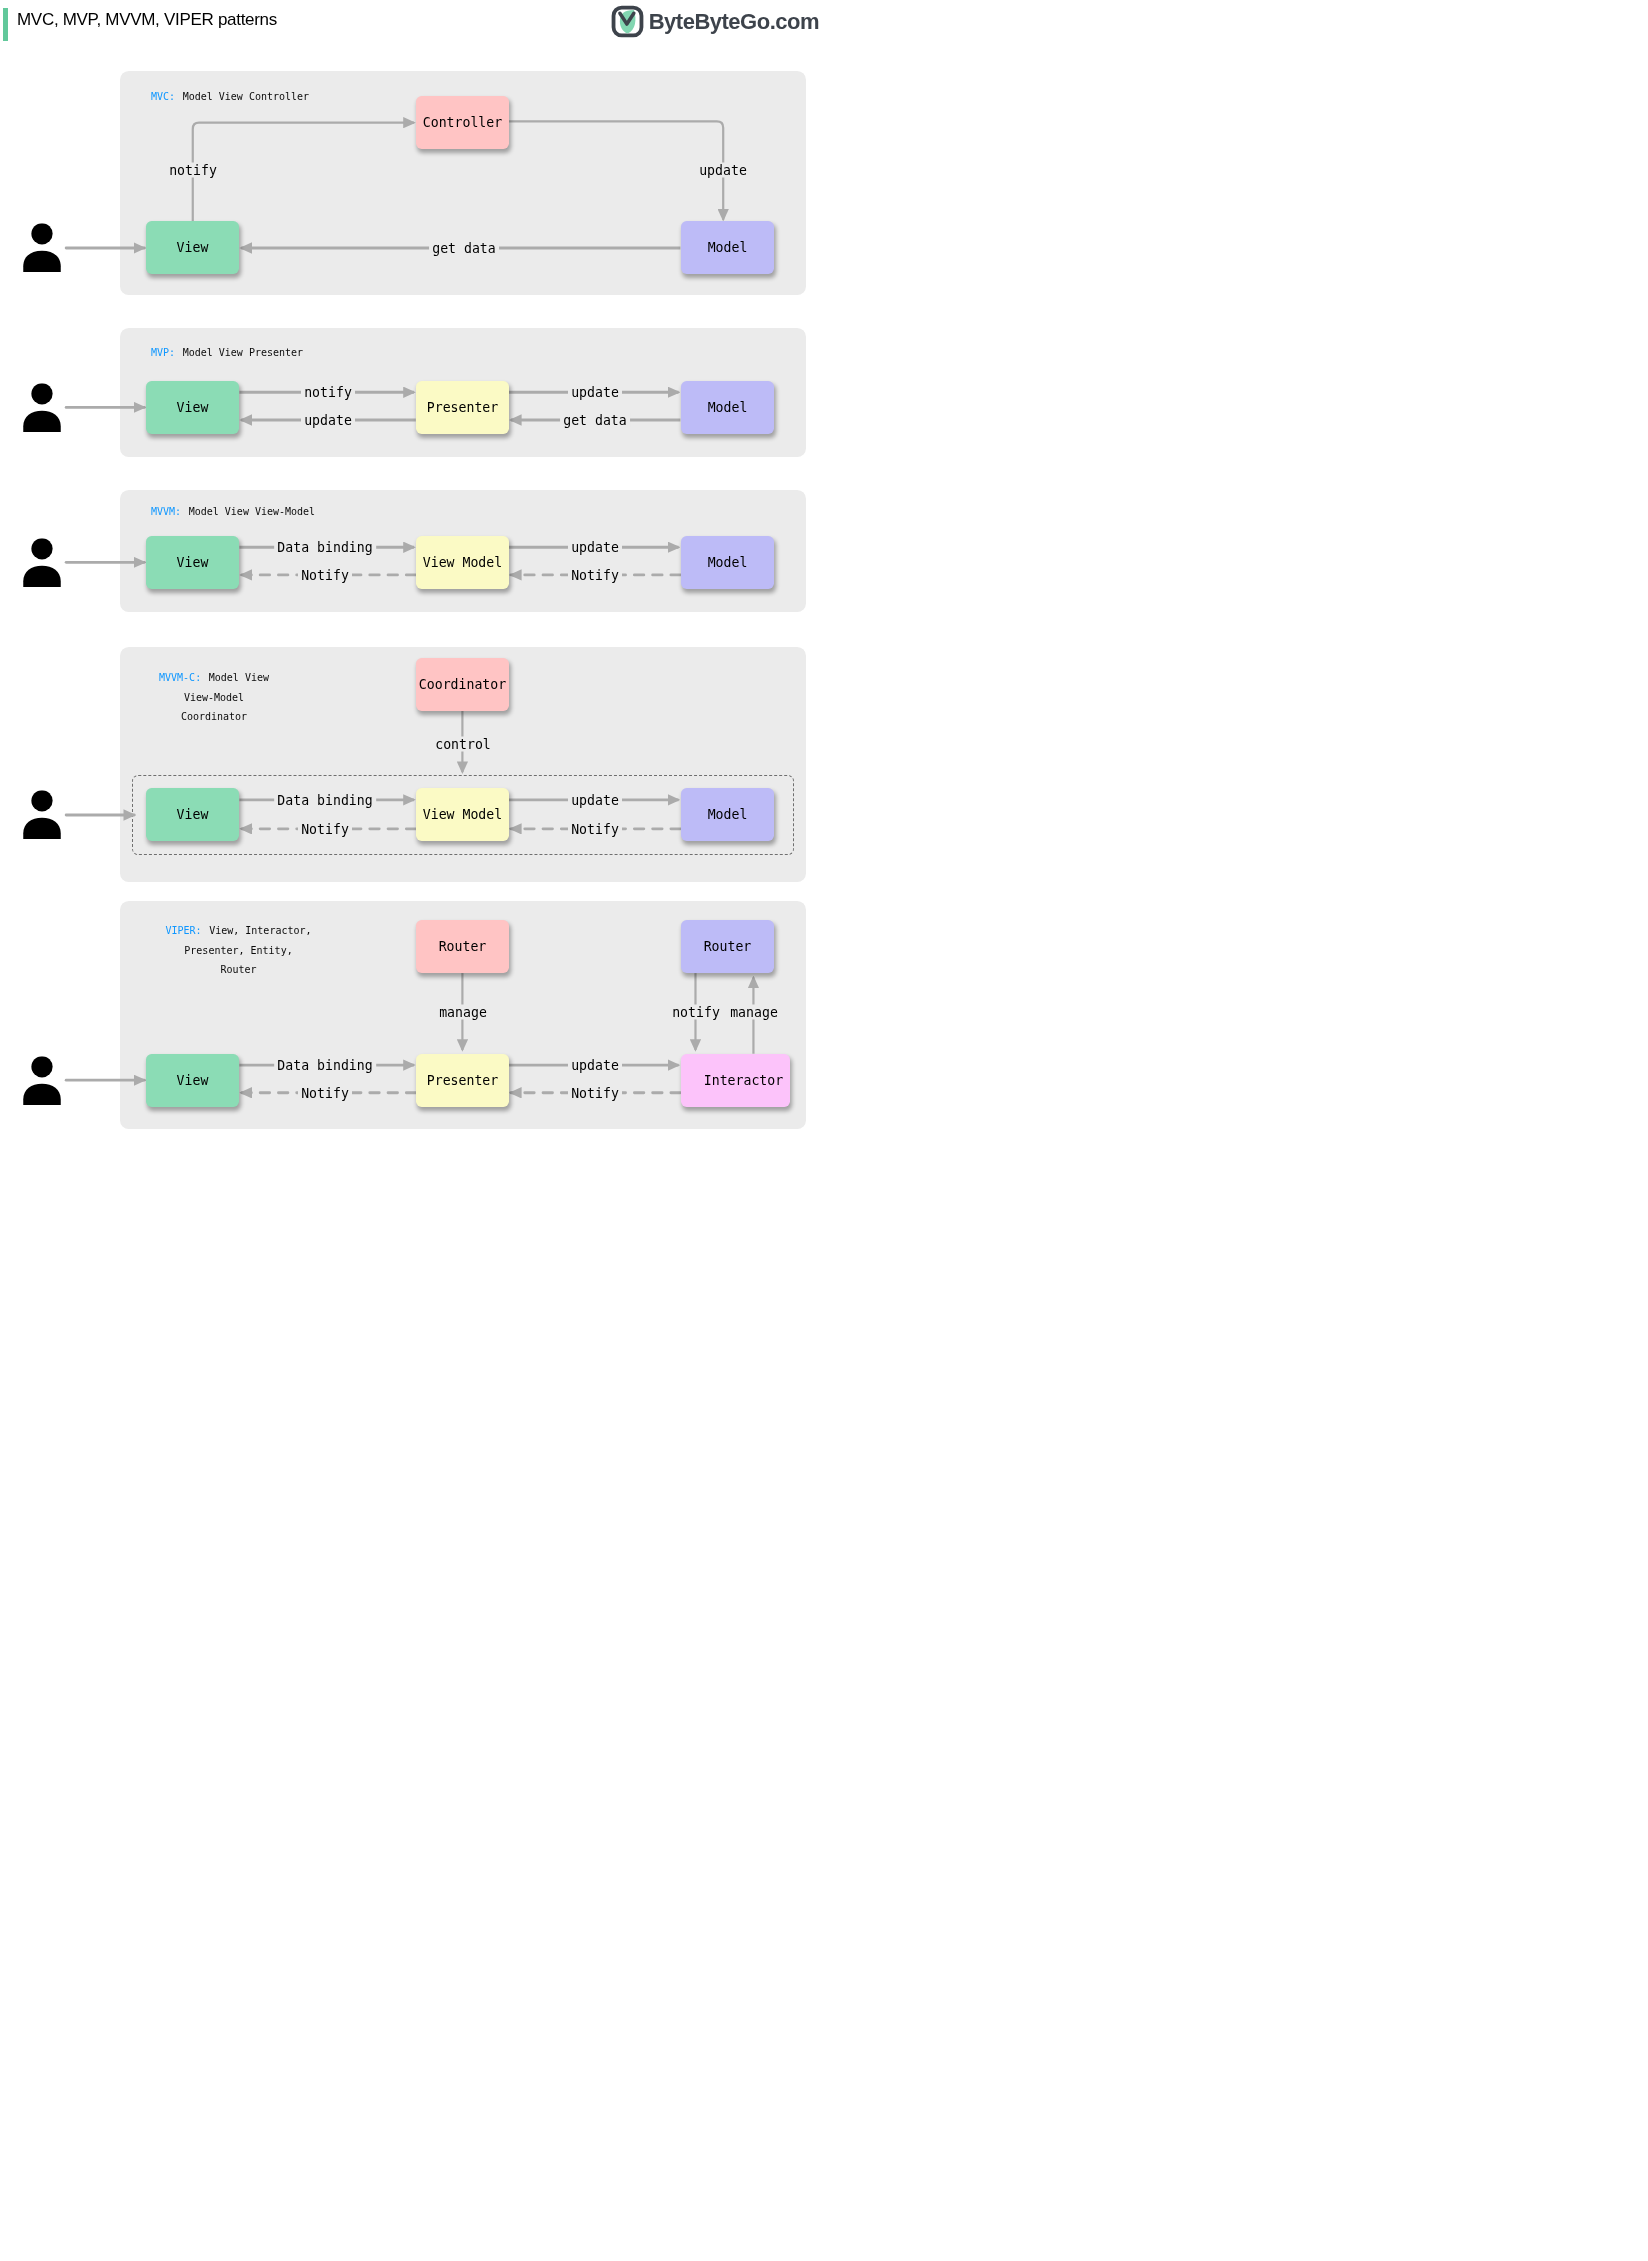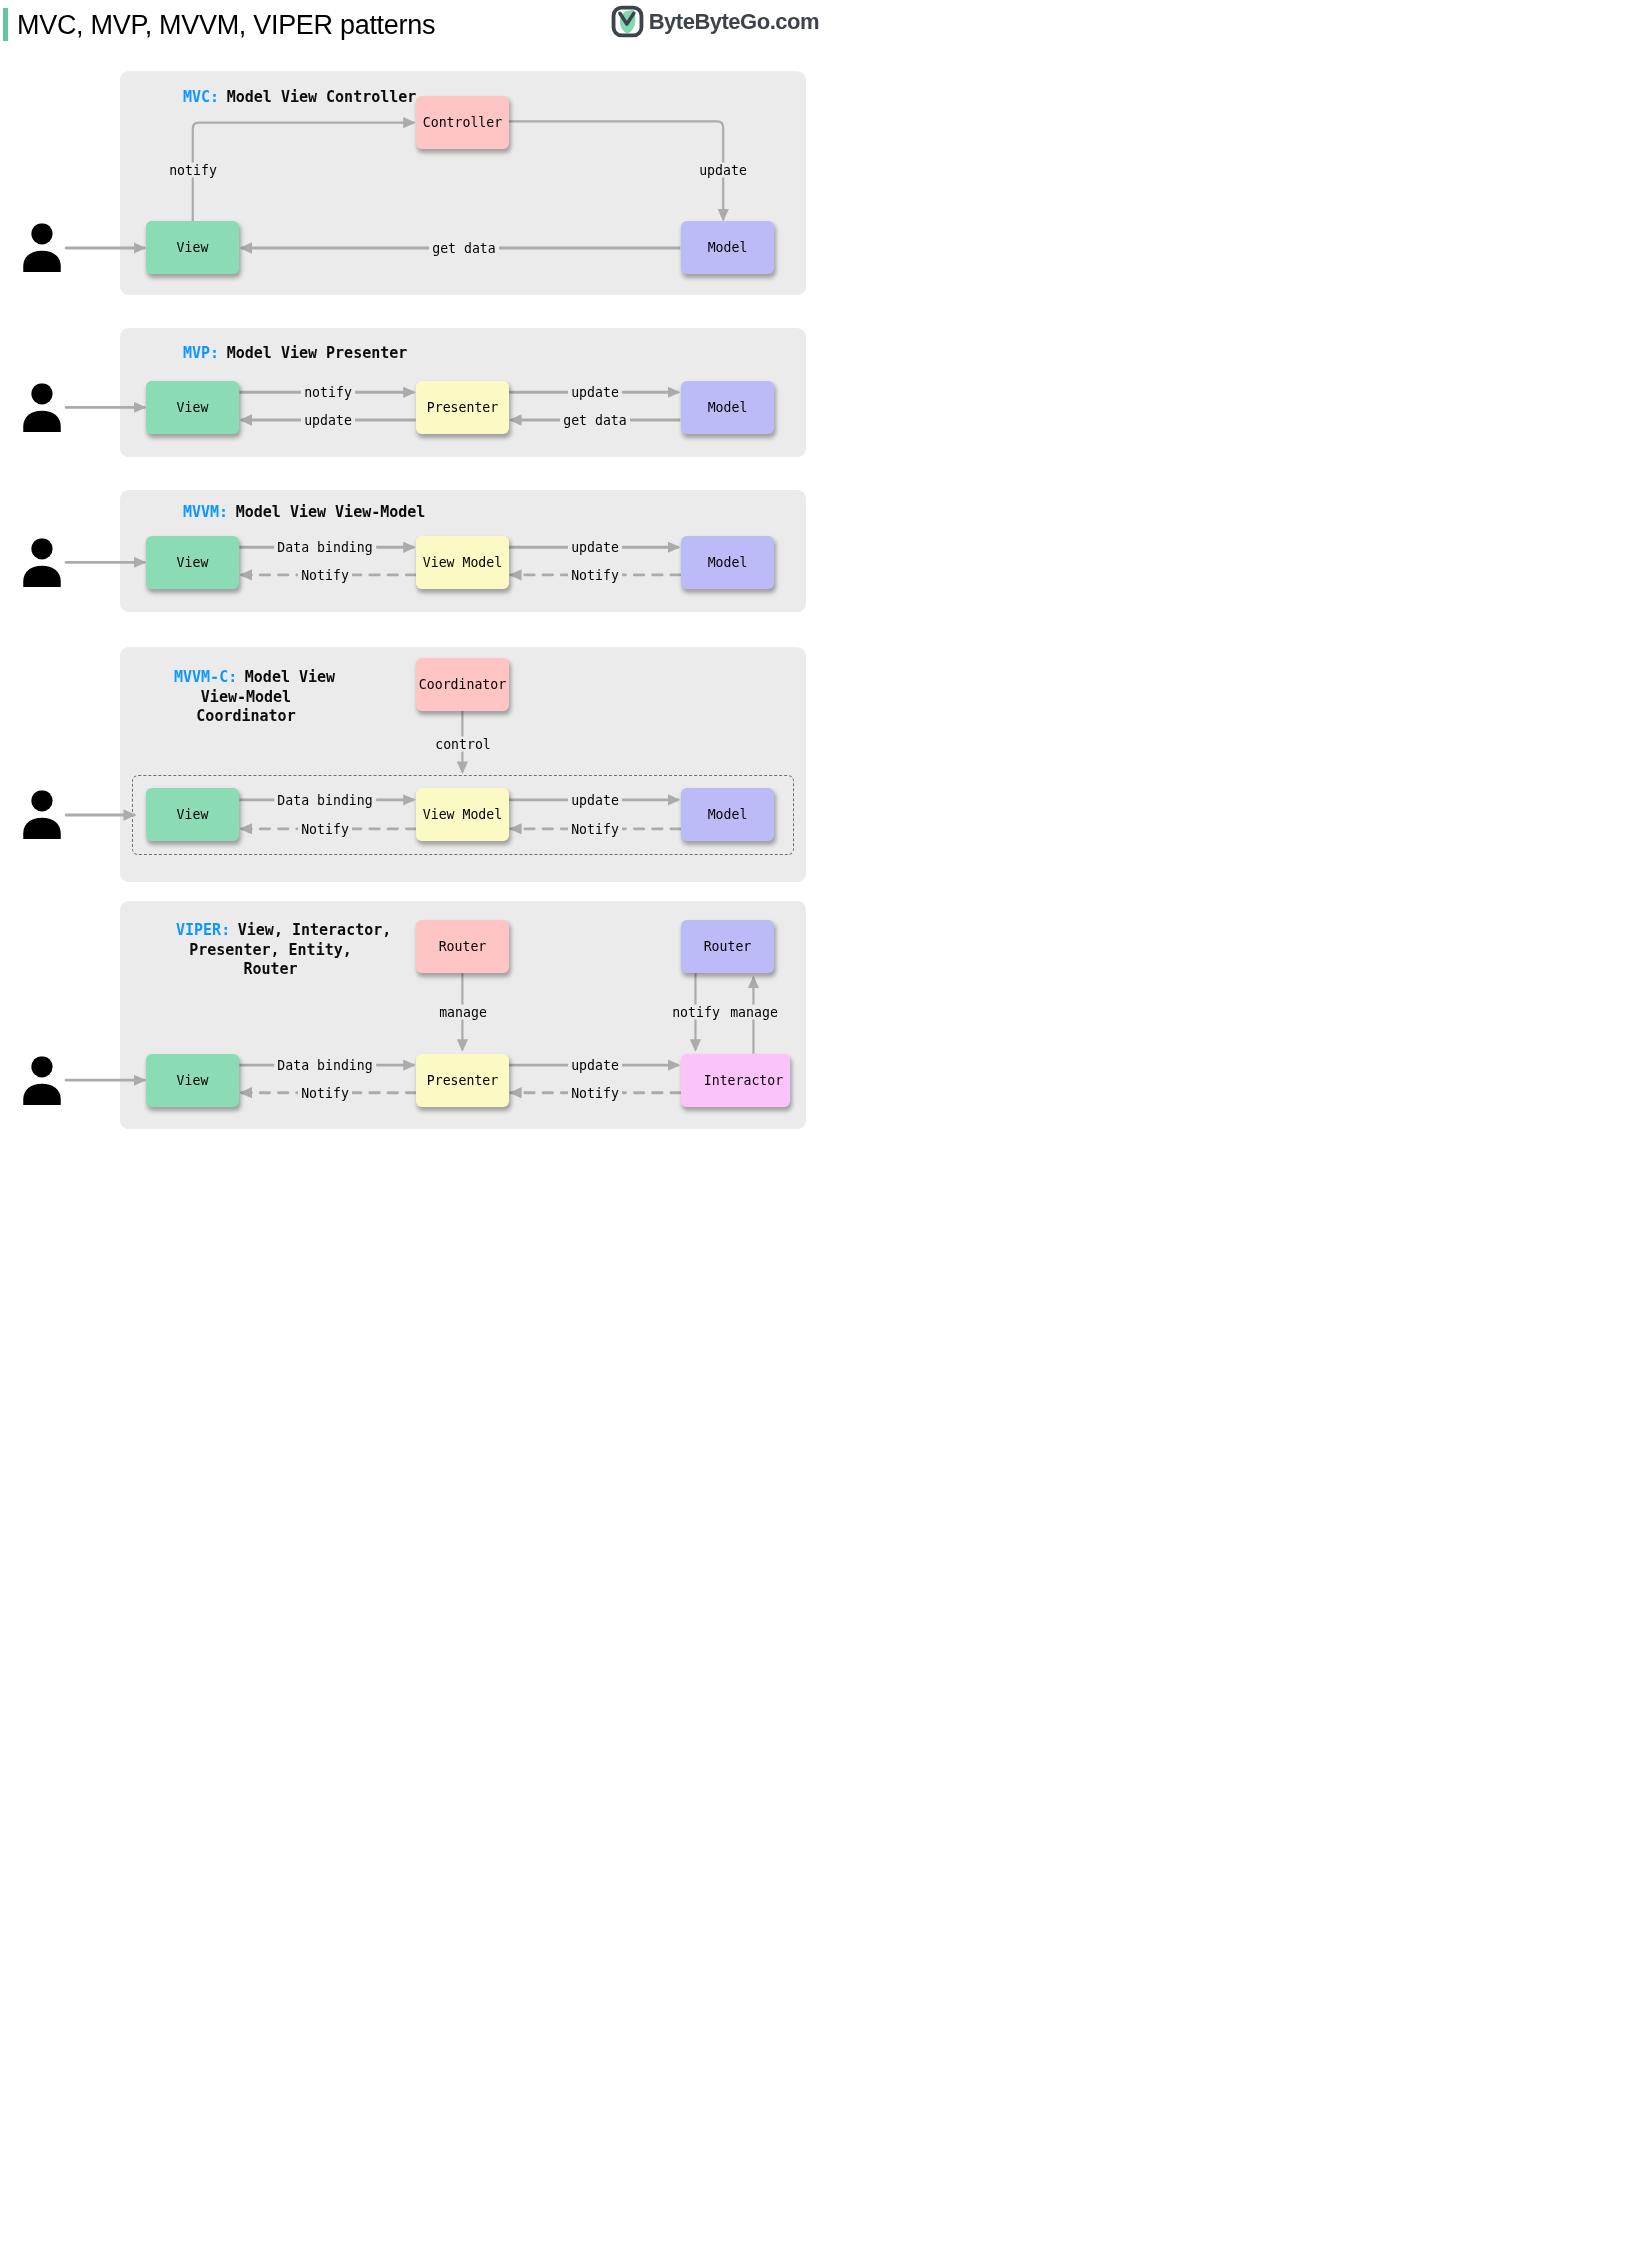--- a/index.html
+++ b/index.html
@@ -6,28 +6,28 @@
     --panel:#ebebeb; --arrow:#ababab; --blue:#0f97ff; --accent:#62c89b;
     --box-green:#8bdcb5; --box-pink:#ffc4c4; --box-purple:#bdbbf7;
     --box-yellow:#fbfac5; --box-magenta:#fcc3fa; --dash-border:#6f6f6f;
     --logo-dark:#3d434b; --logo-green:#82d6b1;
   }
   html,body{margin:0;padding:0;background:#fff;}
   .page{position:relative;width:824px;height:1131px;background:#fff;overflow:hidden;
         font-family:"DejaVu Sans Mono",monospace;}
   .accent{position:absolute;left:3.2px;top:7.6px;width:5px;height:33px;background:var(--accent);}
   .title{position:absolute;left:17px;top:9.5px;font-family:"Liberation Sans",sans-serif;
-         font-size:27px;font-weight:500;letter-spacing:-0.3px;color:#000;}
+         font-size:17px;font-weight:500;letter-spacing:-0.3px;color:#000;}
   .logo{position:absolute;top:5px;right:5px;display:flex;align-items:center;gap:5px;}
   .logo-text{font-family:"Liberation Sans",sans-serif;font-size:22px;font-weight:700;
              color:var(--logo-dark);letter-spacing:-0.5px;}
   .logo-stroke{stroke:var(--logo-dark);fill:none;}
   .logo-green{fill:var(--logo-green);}
   .panel{position:absolute;left:120px;width:686px;background:var(--panel);border-radius:8.8px;}
-  .slabel{position:absolute;font-size:15px;line-height:16.4px;color:#0b0b0b;font-weight:700;white-space:nowrap;margin-left:32px;}
+  .slabel{position:absolute;font-size:10px;line-height:16.4px;color:#0b0b0b;font-weight:400;white-space:nowrap;}
   .slabel .kw{color:var(--blue);}
   .slabel .rest{margin-left:7.6px;}
   .multiline{line-height:19.5px;text-align:center;white-space:nowrap;}
   .box{position:absolute;width:93px;height:53px;border-radius:5.7px;display:flex;align-items:center;
        justify-content:center;font-size:13.2px;font-weight:500;color:#000;
        box-shadow:1.9px 3.2px 4.4px rgba(0,0,0,.32);}
   .green{background:var(--box-green);} .pink{background:var(--box-pink);}
   .purple{background:var(--box-purple);} .yellow{background:var(--box-yellow);}
   .magenta{background:var(--box-magenta);}
   .overlay{position:absolute;left:0;top:0;pointer-events:none;}

